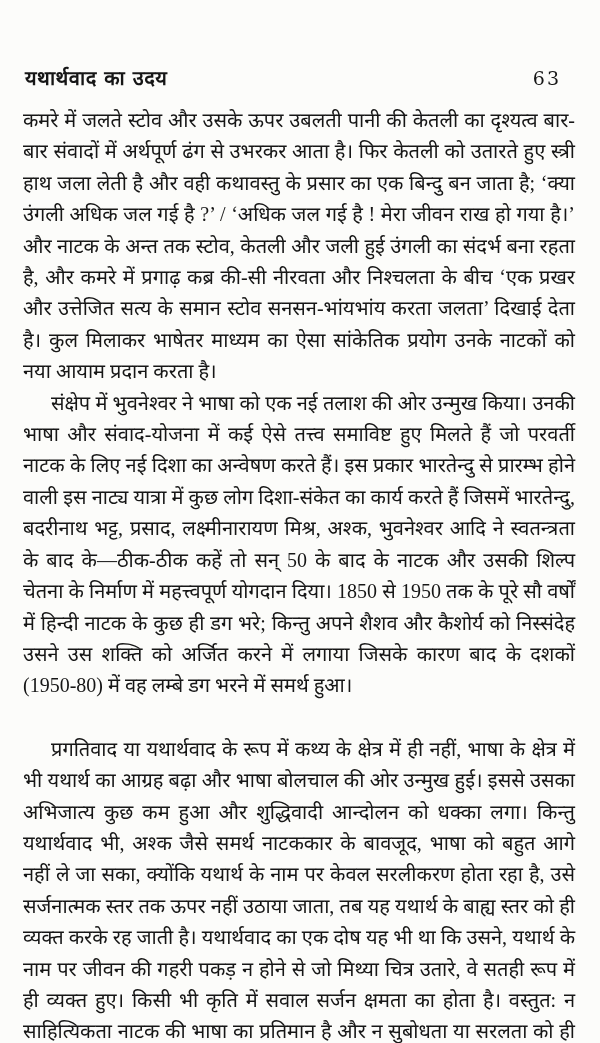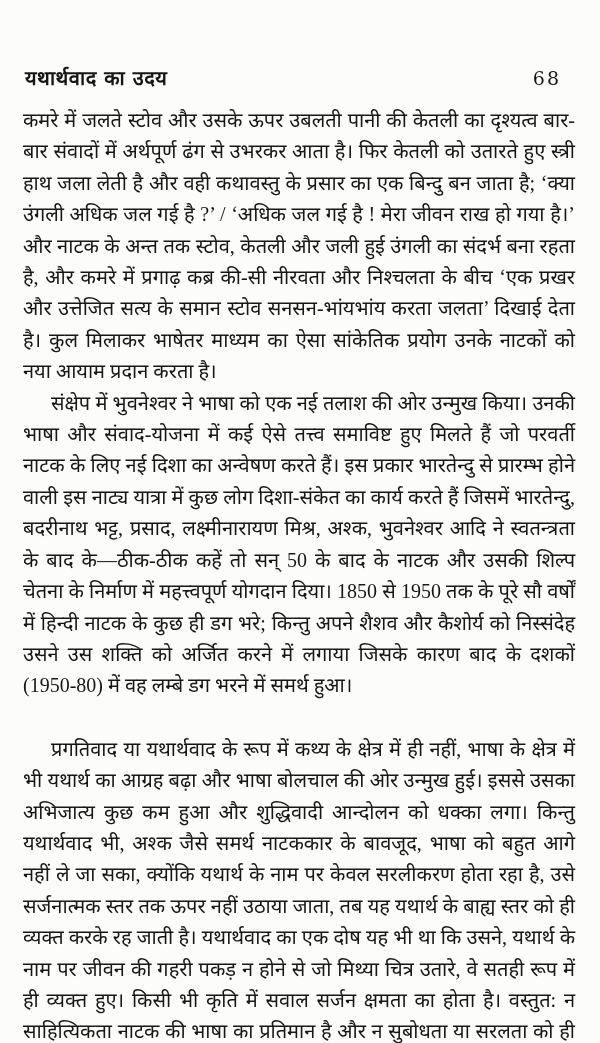--- a/index.html
+++ b/index.html
@@ -53,21 +53,21 @@
   .para.spaced {
     margin-top: 32px;
   }
 </style>
 </head>
 <body>
 
 <div class="page">
   <header class="running-head">
     <span class="head-title">यथार्थवाद का उदय</span>
-    <span class="page-num">68</span>
+    <span class="page-num">63</span>
   </header>
 
   <main class="body-text">
     <p class="para">कमरे में जलते स्टोव और उसके ऊपर उबलती पानी की केतली का दृश्यत्व बार-बार संवादों में अर्थपूर्ण ढंग से उभरकर आता है। फिर केतली को उतारते हुए स्त्री हाथ जला लेती है और वही कथावस्तु के प्रसार का एक बिन्दु बन जाता है; ‘क्या उंगली अधिक जल गई है ?’ / ‘अधिक जल गई है ! मेरा जीवन राख हो गया है।’ और नाटक के अन्त तक स्टोव, केतली और जली हुई उंगली का संदर्भ बना रहता है, और कमरे में प्रगाढ़ कब्र की-सी नीरवता और निश्चलता के बीच ‘एक प्रखर और उत्तेजित सत्य के समान स्टोव सनसन-भांयभांय करता जलता’ दिखाई देता है। कुल मिलाकर भाषेतर माध्यम का ऐसा सांकेतिक प्रयोग उनके नाटकों को नया आयाम प्रदान करता है।</p>
     <p class="para indent">संक्षेप में भुवनेश्वर ने भाषा को एक नई तलाश की ओर उन्मुख किया। उनकी भाषा और संवाद-योजना में कई ऐसे तत्त्व समाविष्ट हुए मिलते हैं जो परवर्ती नाटक के लिए नई दिशा का अन्वेषण करते हैं। इस प्रकार भारतेन्दु से प्रारम्भ होने वाली इस नाट्य यात्रा में कुछ लोग दिशा-संकेत का कार्य करते हैं जिसमें भारतेन्दु, बदरीनाथ भट्ट, प्रसाद, लक्ष्मीनारायण मिश्र, अश्क, भुवनेश्वर आदि ने स्वतन्त्रता के बाद के—ठीक-ठीक कहें तो सन् 50 के बाद के नाटक और उसकी शिल्प चेतना के निर्माण में महत्त्वपूर्ण योगदान दिया। 1850 से 1950 तक के पूरे सौ वर्षों में हिन्दी नाटक के कुछ ही डग भरे; किन्तु अपने शैशव और कैशोर्य को निस्संदेह उसने उस शक्ति को अर्जित करने में लगाया जिसके कारण बाद के दशकों (1950-80) में वह लम्बे डग भरने में समर्थ हुआ।</p>
     <p class="para indent spaced">प्रगतिवाद या यथार्थवाद के रूप में कथ्य के क्षेत्र में ही नहीं, भाषा के क्षेत्र में भी यथार्थ का आग्रह बढ़ा और भाषा बोलचाल की ओर उन्मुख हुई। इससे उसका अभिजात्य कुछ कम हुआ और शुद्धिवादी आन्दोलन को धक्का लगा। किन्तु यथार्थवाद भी, अश्क जैसे समर्थ नाटककार के बावजूद, भाषा को बहुत आगे नहीं ले जा सका, क्योंकि यथार्थ के नाम पर केवल सरलीकरण होता रहा है, उसे सर्जनात्मक स्तर तक ऊपर नहीं उठाया जाता, तब यह यथार्थ के बाह्य स्तर को ही व्यक्त करके रह जाती है। यथार्थवाद का एक दोष यह भी था कि उसने, यथार्थ के नाम पर जीवन की गहरी पकड़ न होने से जो मिथ्या चित्र उतारे, वे सतही रूप में ही व्यक्त हुए। किसी भी कृति में सवाल सर्जन क्षमता का होता है। वस्तुत: न साहित्यिकता नाटक की भाषा का प्रतिमान है और न सुबोधता या सरलता को ही कसौटी माना जा सकता है। न यह मानना ही ठीक है कि जो भाषा सरल होती है, वह रंगधर्मिता से परिपूर्ण होती है। वस्तुतः नाट्य भाषा का विधा की अपेक्षाओं के अनुकूल होना ही इसका सबसे बड़ा गुण कहा जा सकता है।</p>
   </main>
 </div>
 
 </body></html>

